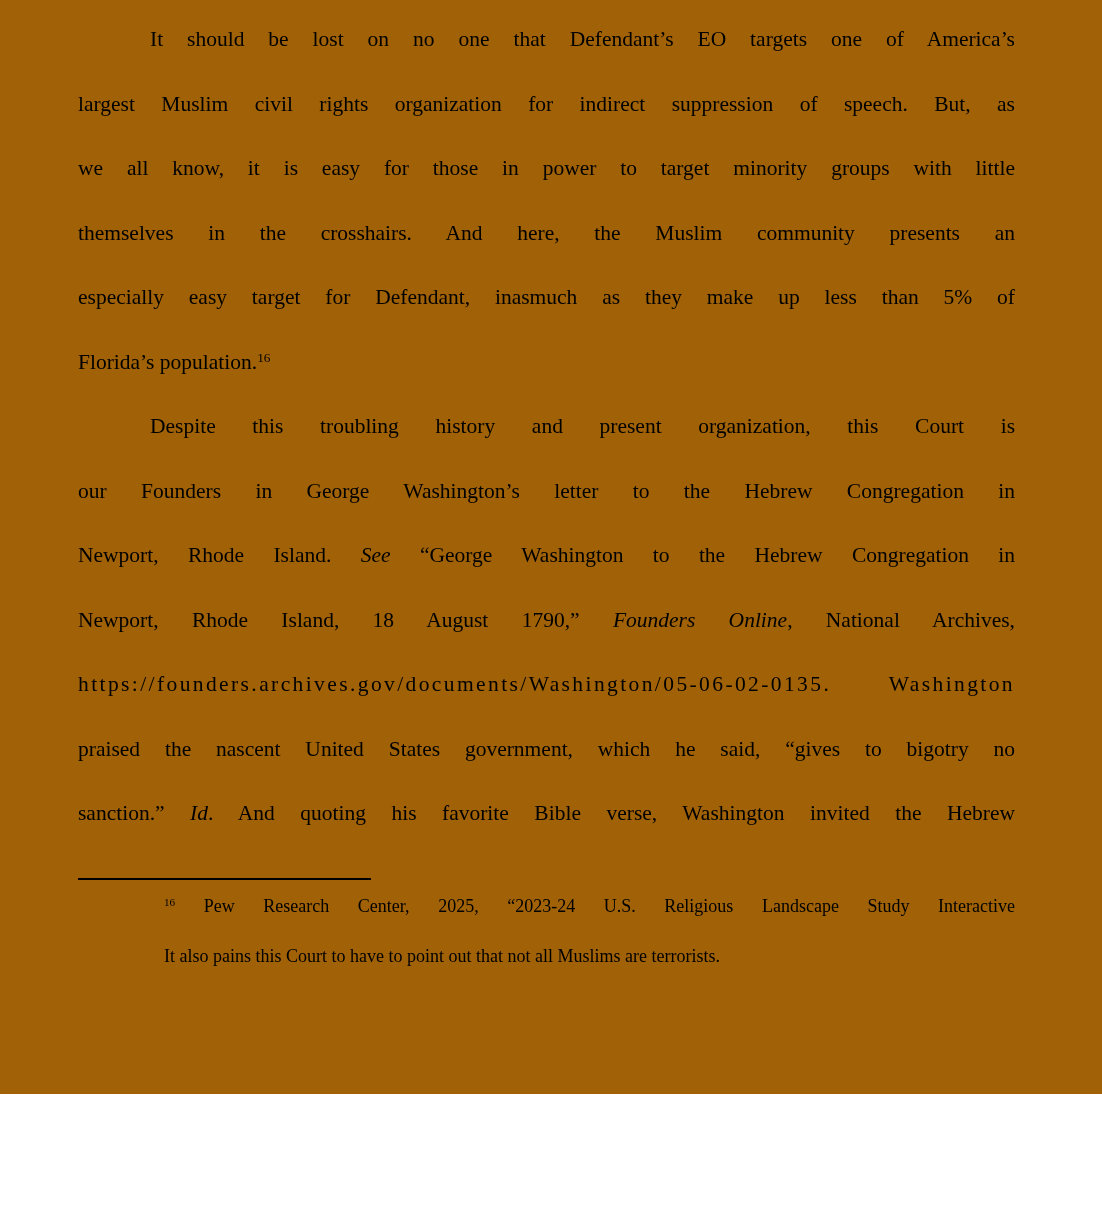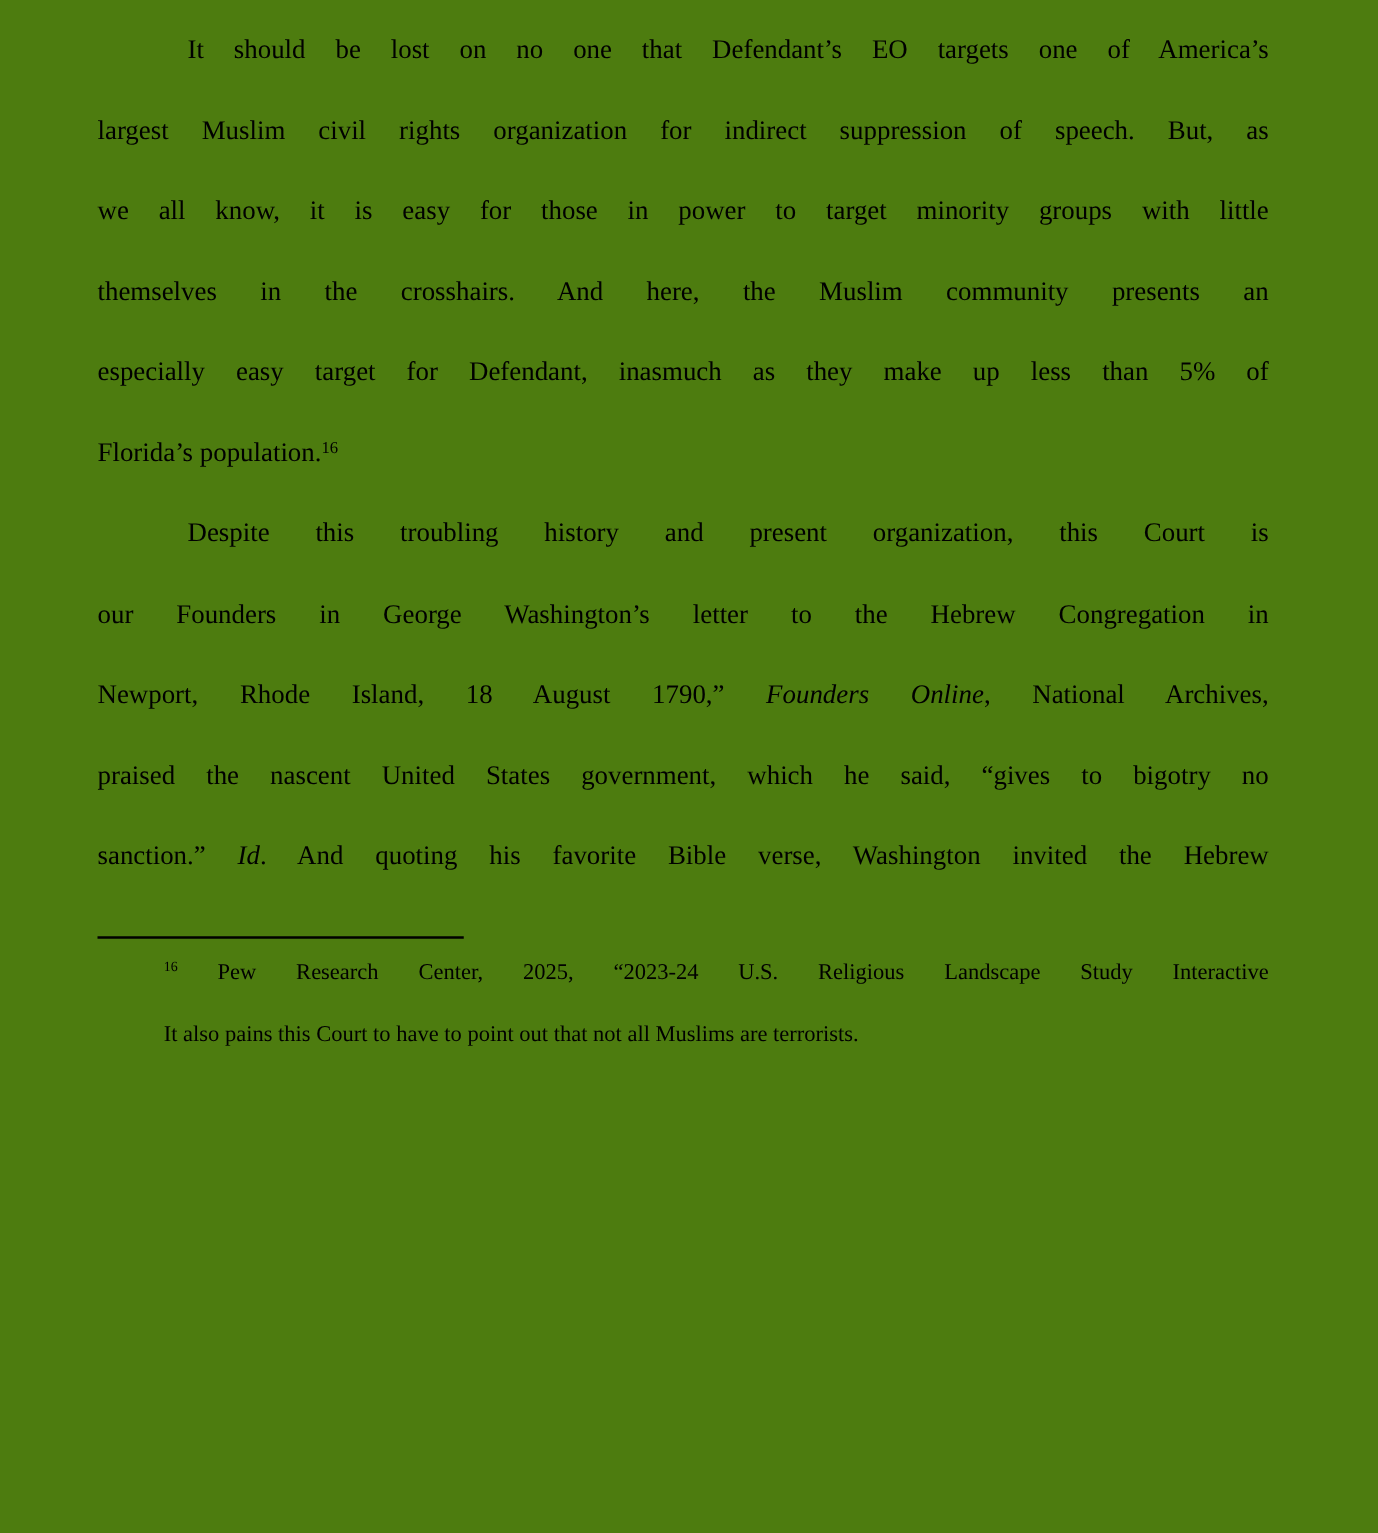--- a/index.html
+++ b/index.html
@@ -3,22 +3,22 @@
 <meta charset="utf-8">
 <style>
   html, body {
     margin: 0;
     padding: 0;
     background: #ffffff;
   }
   .page {
     position: relative;
     width: 1102px;
-    height: 1226px;
-    background: #4d7c0f;
+    height: 1094px;
+    background: #a16207;
     color: #000000;
     font-family: "Liberation Serif", "DejaVu Serif", serif;
     overflow: hidden;
   }
   .body-text {
     padding: 7px 87px 0 78px;
     font-size: 21.5px;
     line-height: 64.5px;
   }
   .line {
@@ -43,21 +43,21 @@
   .body-text .spread { letter-spacing: 2.4px; }
   .footnotes .spread { letter-spacing: 1.4px; }
   .footnote-sep {
     margin: 32px 0 0 78px;
     width: 293px;
     height: 2px;
     background: #000000;
   }
   .footnotes {
     margin-top: 12px;
-    padding: 0 87px 0 59px;
+    padding: 0 87px 0 92px;
     font-size: 18px;
     line-height: 28.5px;
   }
   .footnote-para + .footnote-para {
     margin-top: 22px;
   }
 </style>
 </head>
 <body>
 
@@ -67,21 +67,23 @@
         <div class="line justify indent"><span>It should be lost on no one that Defendant’s EO targets one of America’s</span></div>
         <div class="line justify"><span>largest Muslim civil rights organization for indirect suppression of speech. But, as</span></div>
         <div class="line justify"><span>we all know, it is easy for those in power to target minority groups with little</span></div>
         <div class="line justify"><span>themselves in the crosshairs. And here, the Muslim community presents an</span></div>
         <div class="line justify"><span>especially easy target for Defendant, inasmuch as they make up less than 5% of</span></div>
         <div class="line"><span>Florida’s population.</span><span class="sup">16</span></div>
       </div>
       <div class="body-para">
         <div class="line justify indent"><span>Despite this troubling history and present organization, this Court is</span></div>
         <div class="line justify"><span>our Founders in George Washington’s letter to the Hebrew Congregation in</span></div>
+        <div class="line justify"><span>Newport, Rhode Island. </span><span class="italic">See</span><span> “George Washington to the Hebrew Congregation in</span></div>
         <div class="line justify"><span>Newport, Rhode Island, 18 August 1790,” </span><span class="italic">Founders Online</span><span>, National Archives,</span></div>
+        <div class="line justify spread"><span>https://founders.archives.gov/documents/Washington/05-06-02-0135. Washington</span></div>
         <div class="line justify"><span>praised the nascent United States government, which he said, “gives to bigotry no</span></div>
         <div class="line justify"><span>sanction.” </span><span class="italic">Id</span><span>. And quoting his favorite Bible verse, Washington invited the Hebrew</span></div>
       </div>
     </div>
   <div class="footnote-sep" style="background: rgb(0, 0, 0);"></div>
   <div class="footnotes" id="footnote-container">
       <div class="footnote-para">
         <div class="line justify indent"><span class="sup">16</span><span> Pew Research Center, 2025, “2023-24 U.S. Religious Landscape Study Interactive</span></div>
       </div>
       <div class="footnote-para">

